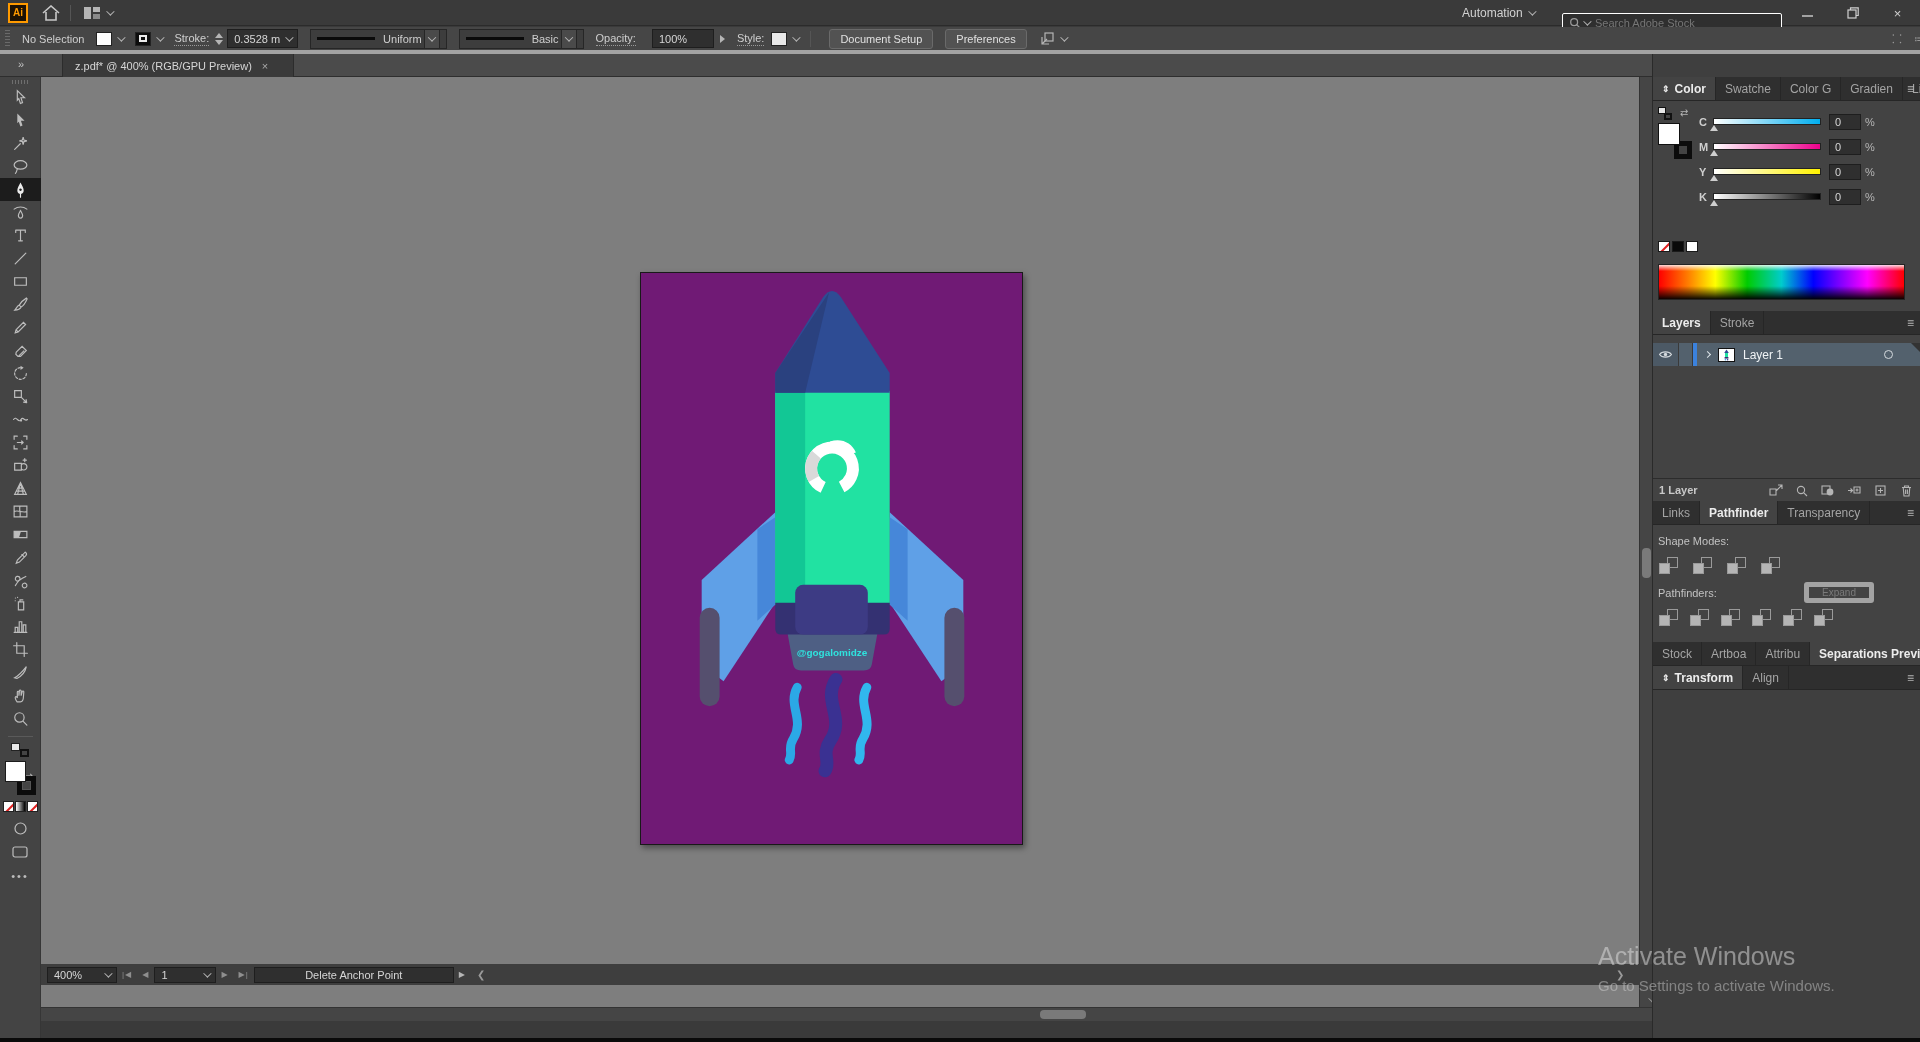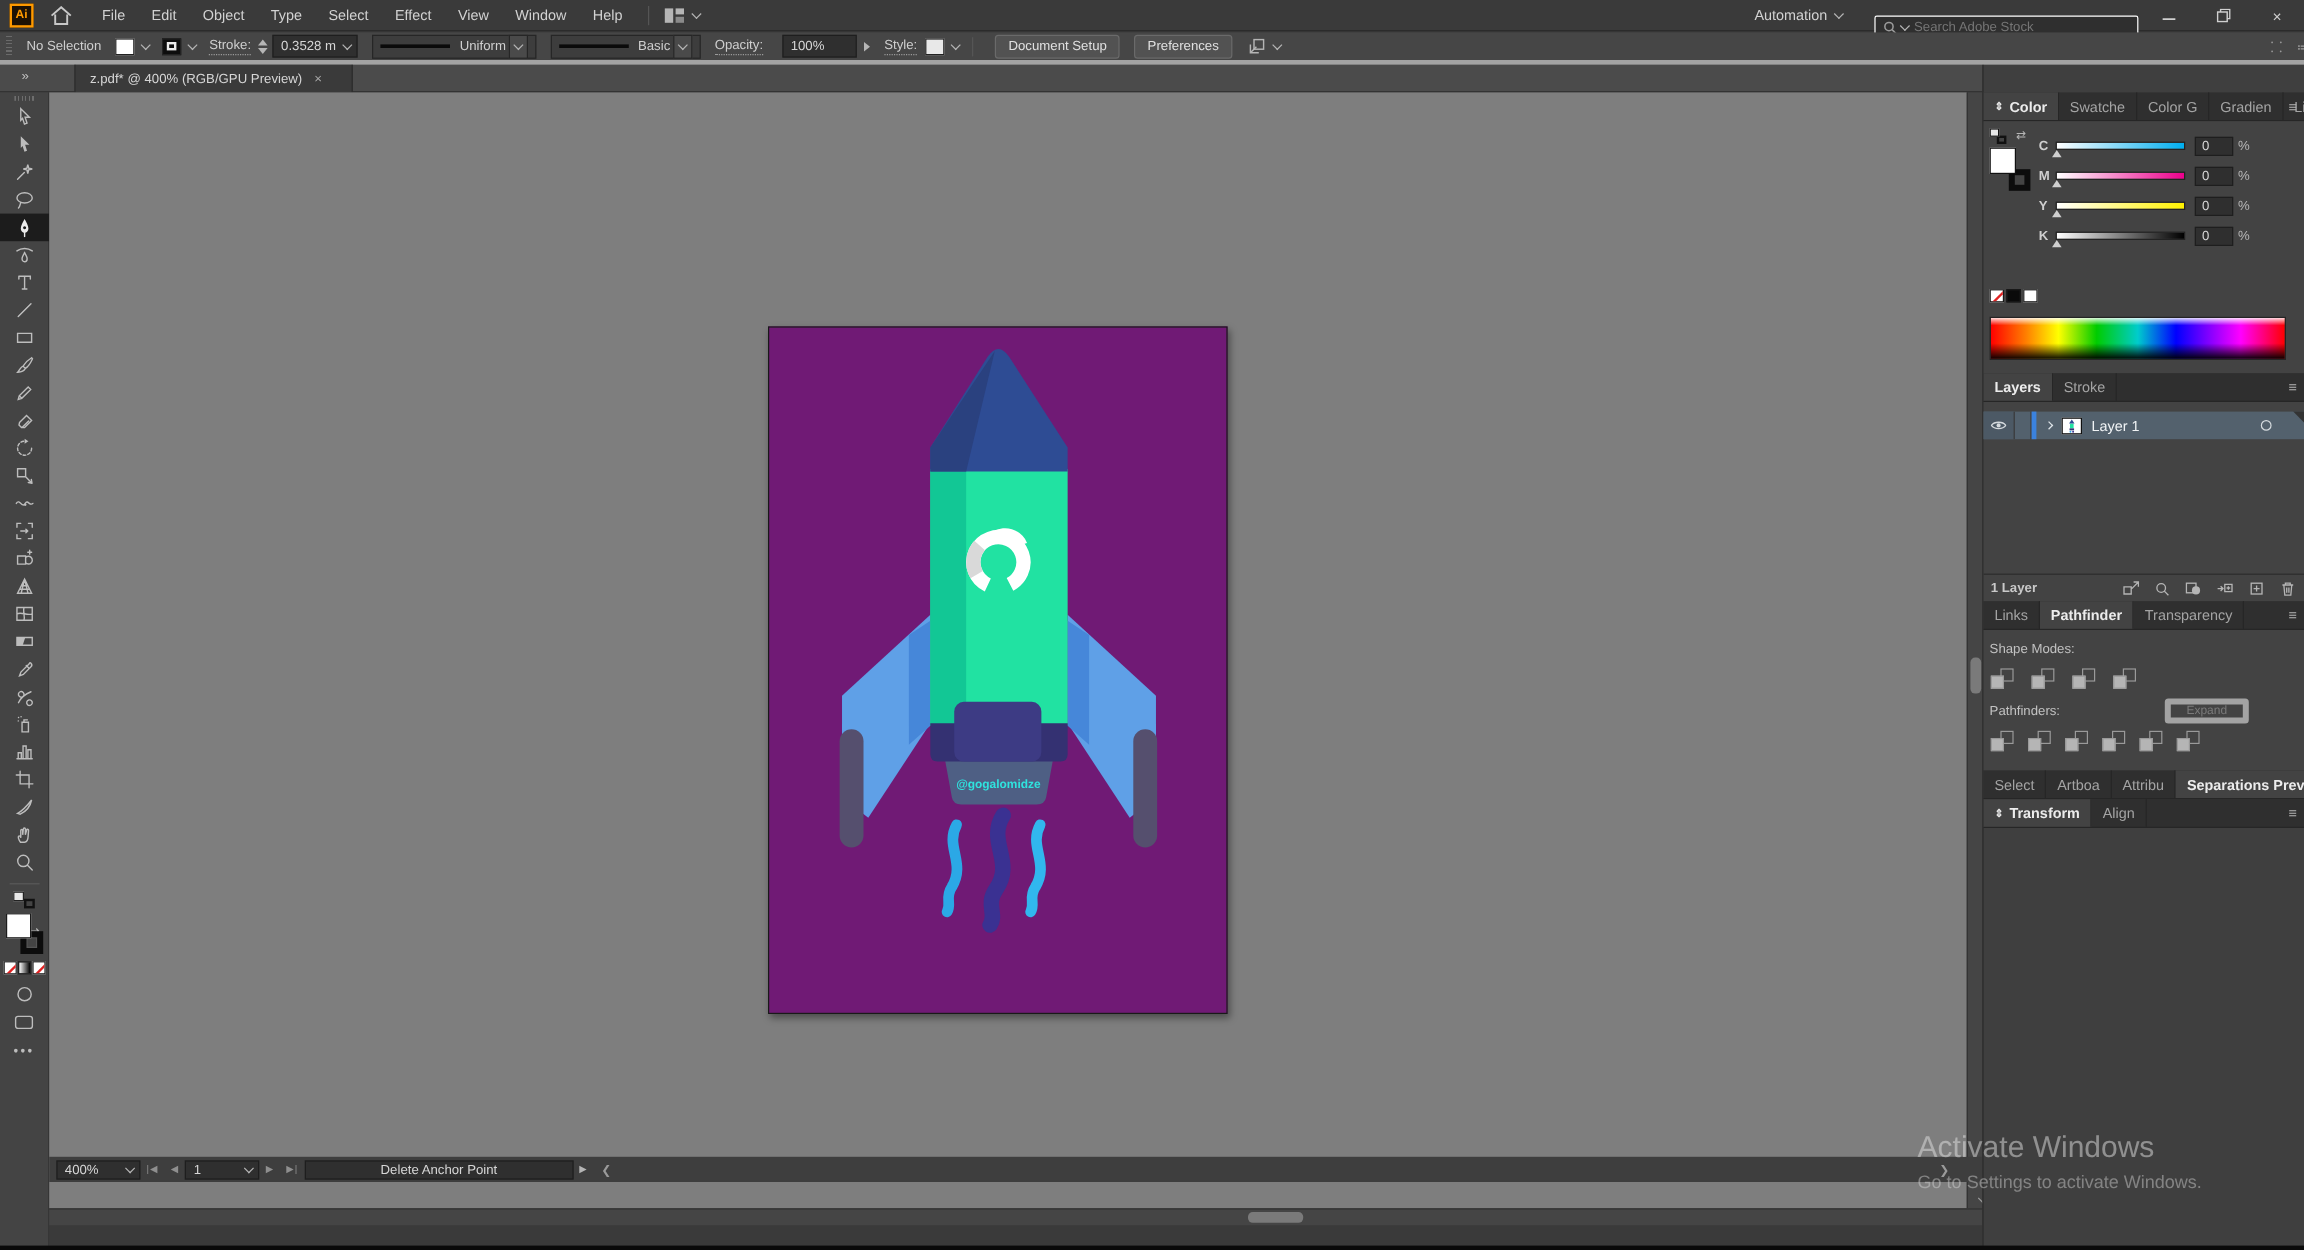--- a/index.html
+++ b/index.html
@@ -76,21 +76,21 @@
   #vscroll { position:absolute; left:1639px; top:77px; width:13px; height:930px; background:#454545; border-left:1px solid #333; }
   #vscroll .thumb { position:absolute; left:2px; top:471px; width:9px; height:30px; background:#7a7a7a; border-radius:4px; }
   #vscroll .vchv { position:absolute; left:3px; bottom:4px; }
   #hscroll { position:absolute; left:41px; top:1007px; width:1611px; height:14px; background:#454545; border-top:1px solid #333; }
   #hscroll .thumb { position:absolute; left:999px; top:2px; width:46px; height:9px; background:#7a7a7a; border-radius:4px; }
 
   
   #statusbar { position:absolute; left:41px; top:964px; width:1611px; height:21px; background:#3e3e3e; display:flex; align-items:center; font-size:11px; color:#c4c4c4; }
   #statusbar .field { height:16px; }
   .navg { color:#8f8f8f; font-size:8px; margin:0 5px; letter-spacing:1px; }
-  #hintfield { width:224px; justify-content:center; }
+  #hintfield { width:200px; justify-content:center; }
 
   
   #dock { position:absolute; left:1652px; top:54px; width:268px; height:988px; background:#3f3f3f; border-left:1px solid #2a2a2a; font-size:12px; }
   .tabrow { height:24px; background:#2f2f2f; display:flex; align-items:stretch; position:relative; border-bottom:1px solid #262626; }
   .tabrow .tab { padding:0 9px; display:flex; align-items:center; color:#a4a4a4; font-size:12px; white-space:nowrap; border-right:1px solid #262626; }
   .tabrow .tab.active { background:#434343; color:#ececec; font-weight:bold; }
   .tabrow .ham { position:absolute; right:6px; top:5px; color:#b5b5b5; font-size:12px; letter-spacing:0; }
   .pbody { background:#434343; position:relative; }
 
   
@@ -162,31 +162,20 @@
   .ctrl-r-ico { color:#9a9a9a; font-size:12px; margin-left:14px; }
 </style>
 </head>
 <body>
 
 <div id="titlebar">
   <div id="app-badge">Ai</div>
   <svg id="home-ico" width="18" height="16" viewBox="0 0 18 16">
       <path d="M1 8 L9 1 L17 8 M4 7 L4 15 L14 15 L14 7" fill="none" stroke="#c8c8c8" stroke-width="1.6"></path>
     </svg>
-  <div id="menu-row">
-      <span>File</span>
-      <span>Edit</span>
-      <span>Object</span>
-      <span>Type</span>
-      <span>Select</span>
-      <span>Effect</span>
-      <span>View</span>
-      <span>Window</span>
-      <span>Help</span>
-    </div>
   <div class="tb-div" style="margin-left:10px;"></div>
   <svg width="18" height="14" viewBox="0 0 18 14" style="margin-left:6px;">
       <rect x="1" y="1" width="7" height="12" fill="#b5b5b5"></rect>
       <rect x="10" y="1" width="7" height="5" fill="#b5b5b5"></rect>
       <rect x="10" y="8" width="7" height="5" fill="#8a8a8a"></rect>
     </svg>
   <span class="chv"></span>
 
   <div id="workspace">
     <span>Automation</span>
@@ -703,21 +692,21 @@
           <span class="f"></span>
         </span>
         <span class="pfi">
           <span class="b"></span>
           <span class="f"></span>
         </span>
       </div>
   </div>
 
   <div class="tabrow">
-    <span class="tab">Select</span>
+    <span class="tab">Stock</span>
     <span class="tab">Artboa</span>
     <span class="tab">Attribu</span>
     <span class="tab active">Separations Preview</span>
   </div>
 
   <div class="tabrow" id="transform-row">
     <span class="tab active">
         <span style="font-size:9px;margin-right:5px;">⇕</span>
         <span>Transform</span>
       </span>

